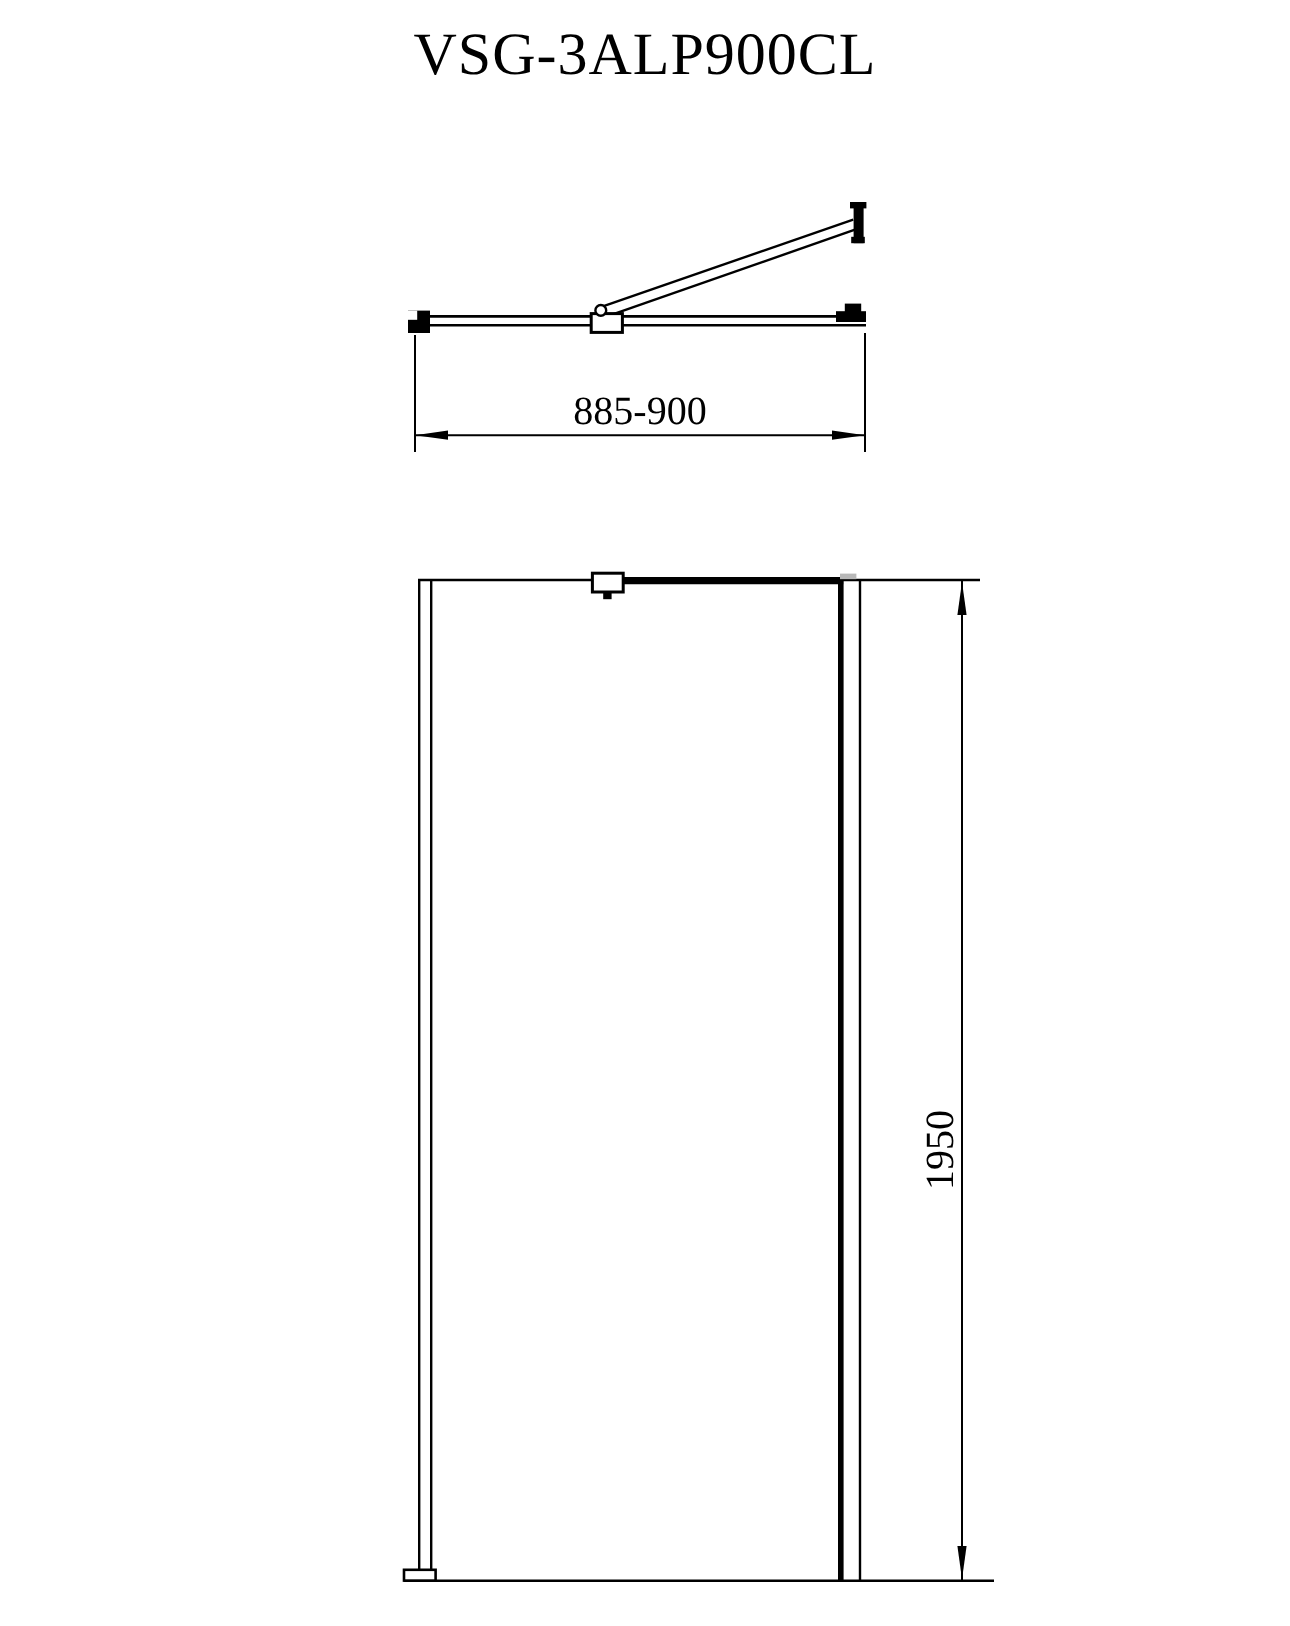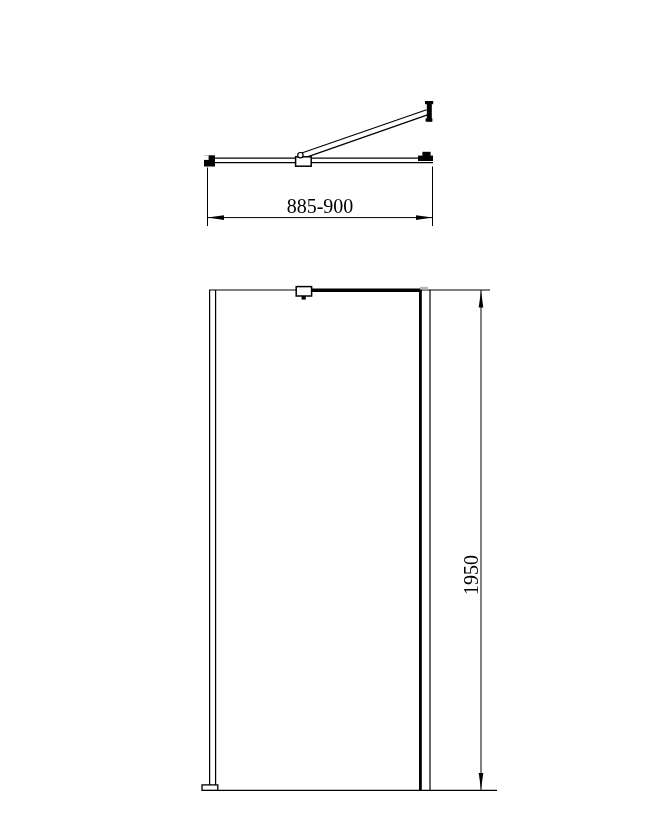--- a/index.html
+++ b/index.html
@@ -55,20 +55,21 @@
     height: 20px;
     transform: rotate(-90deg);
     transform-origin: center center;
   }
 </style>
 </head>
 <body>
 
 <div class="canvas">
 
+  <div class="title-line l1">VSG-3ALP900CL</div>
 
   <svg class="drawing-svg" width="645" height="813" viewBox="0 0 645 813">
 
     <g stroke="#000000" fill="none">
 
       <g>
         <line x1="207" y1="158.2" x2="433" y2="158.2" stroke-width="1.3"></line>
         <line x1="207" y1="162.6" x2="433" y2="162.6" stroke-width="1.3"></line>
       </g>
 

